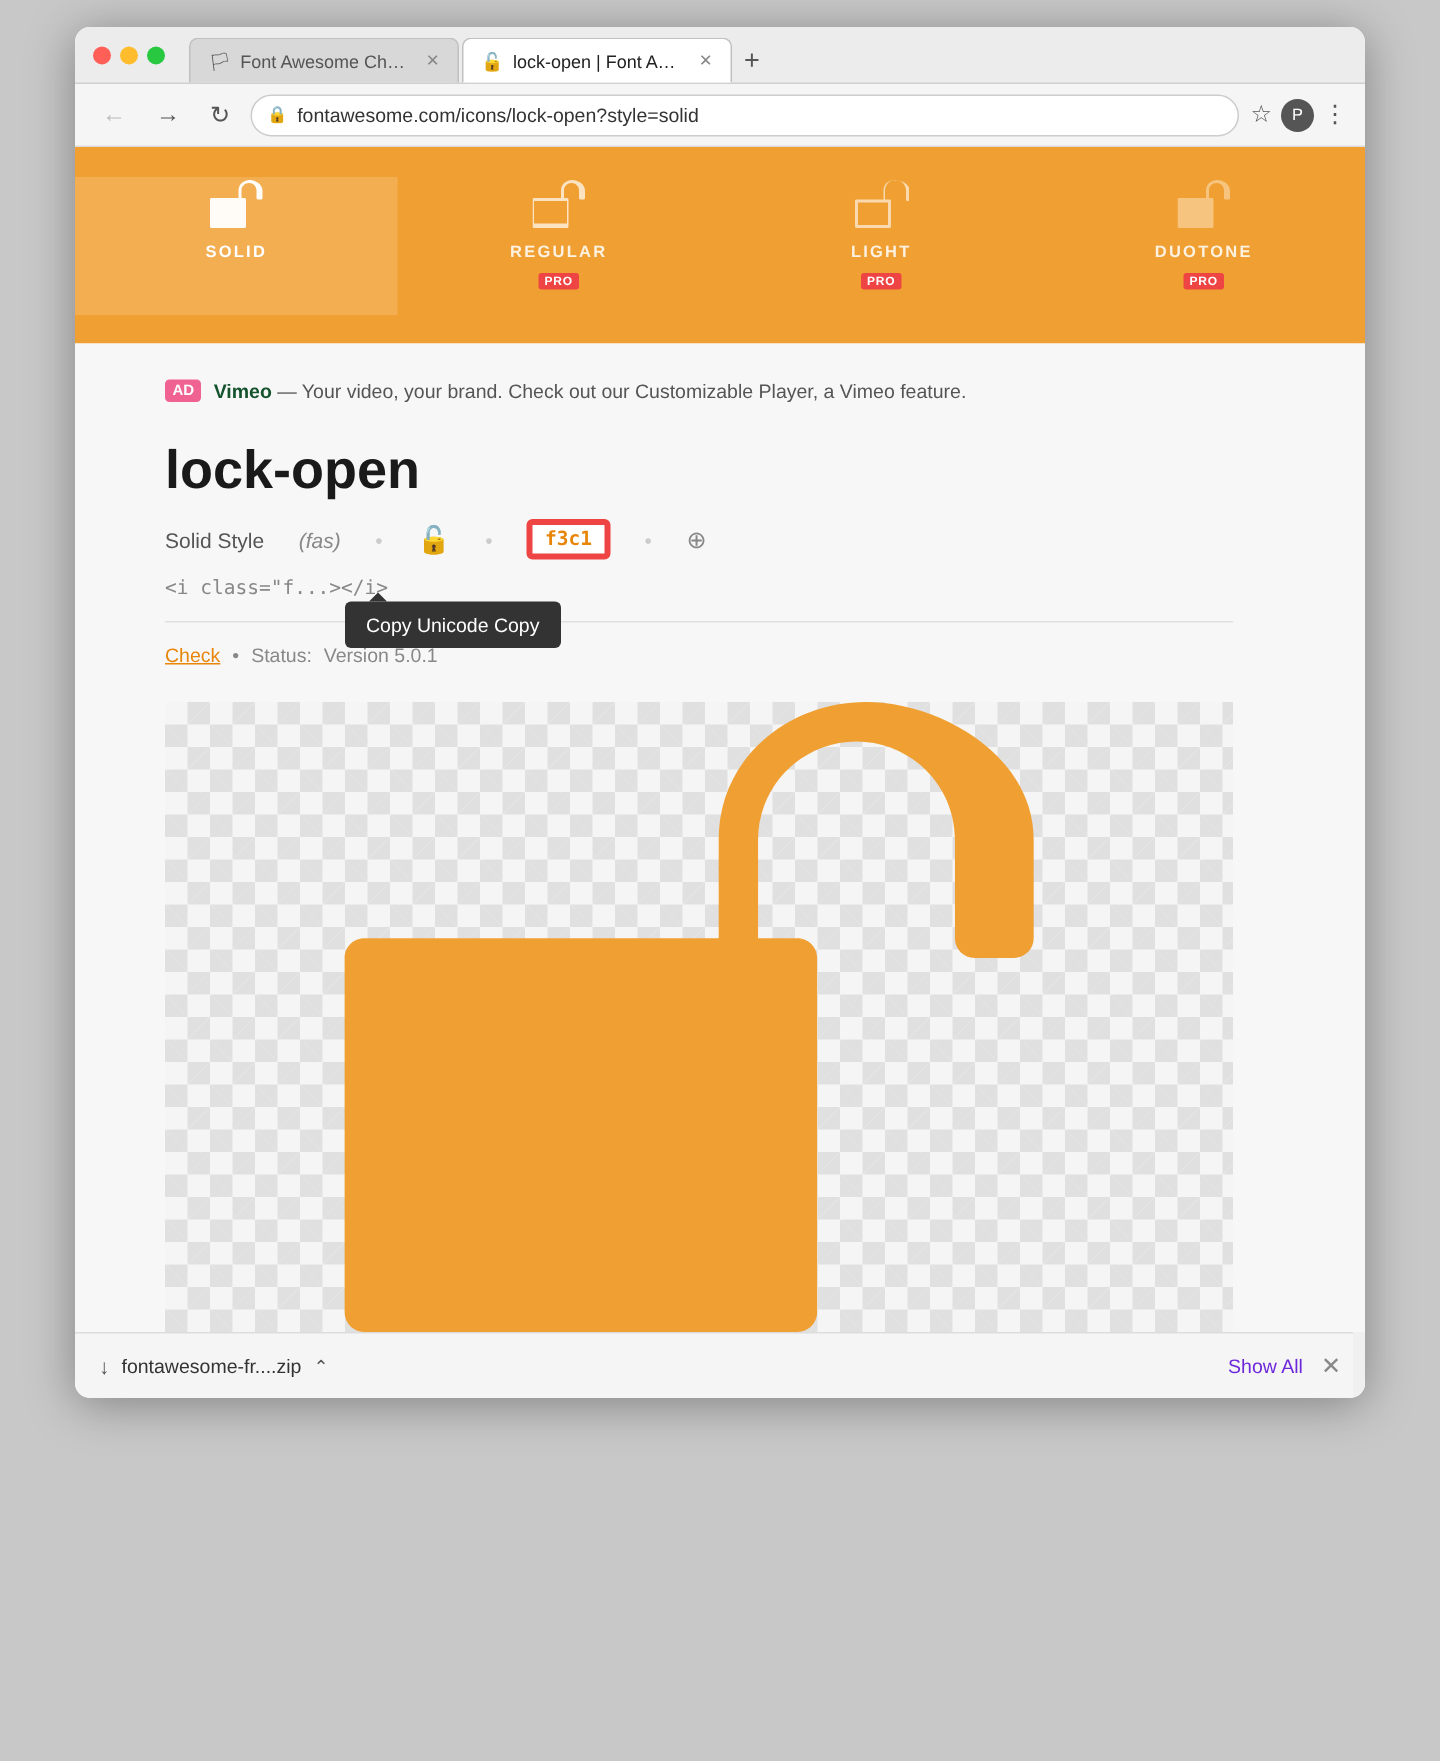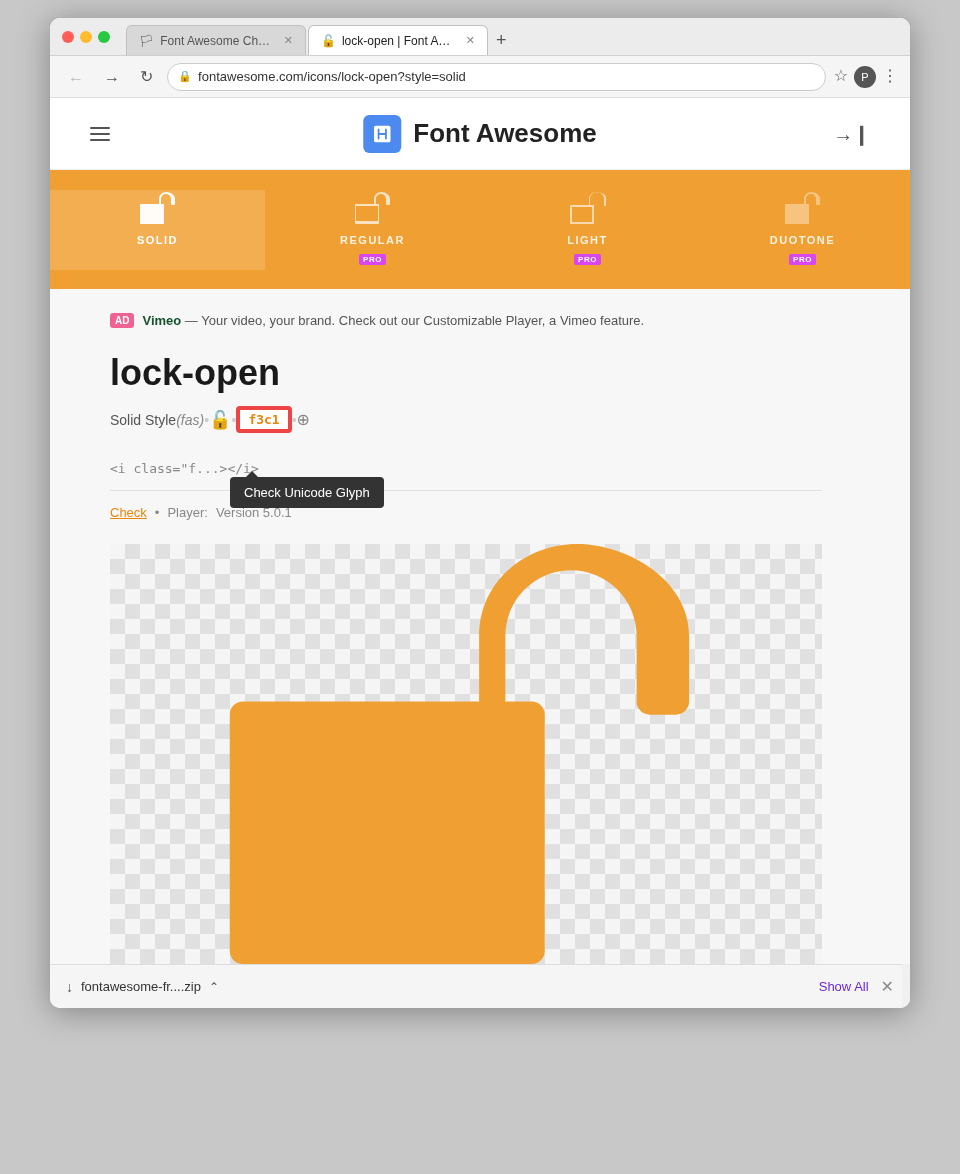--- a/index.html
+++ b/index.html
@@ -212,38 +212,38 @@
       justify-content: space-around;
       align-items: flex-start;
       position: relative;
     }
 
     .style-tab {
       display: flex;
       flex-direction: column;
       align-items: center;
       gap: 8px;
-      padding-bottom: 24px;
+      padding-bottom: 36px;
       cursor: pointer;
       flex: 1;
     }
     .style-tab.active {
       background: rgba(255,255,255,0.15);
     }
     .style-tab-label {
       font-size: 11px;
       font-weight: 700;
       letter-spacing: 1.5px;
       color: rgba(255,255,255,0.85);
     }
     .style-tab.active .style-tab-label {
       color: #fff;
     }
     .pro-badge {
-      background: #d946ef;
+      background: #ef4444;
       color: #fff;
       font-size: 8px;
       font-weight: 700;
       padding: 1px 4px;
       border-radius: 2px;
       letter-spacing: 0.5px;
     }
 
     
     .main-content {
@@ -274,24 +274,24 @@
     
     .icon-title {
       font-size: 36px;
       font-weight: 700;
       color: #1a1a1a;
       margin-bottom: 12px;
     }
     .icon-meta {
       display: flex;
       align-items: center;
-      gap: 0;
+      gap: 23px;
       font-size: 14px;
       color: #555;
-      margin-bottom: 28px;
+      margin-bottom: 12px;
       flex-wrap: wrap;
     }
     .icon-meta .dot { color: #ccc; }
     .style-tag {
       color: #888;
       font-style: italic;
     }
     .unicode-badge {
       background: #fff;
       border: 4px solid #ef4444;
@@ -473,36 +473,20 @@
       <span>⋮</span>
     </div>
   </div>
 
   <div style="position:relative; overflow:hidden;">
 
     <div class="scrollbar">
       <div class="scrollbar-thumb"></div>
     </div>
 
-    <div class="fa-header">
-      <div class="hamburger">
-        <span></span>
-        <span></span>
-        <span></span>
-      </div>
-      <div class="fa-logo">
-        <div class="fa-logo-icon">
-          <svg width="22" height="22" viewBox="0 0 24 24" fill="white">
-            <path d="M3 5c0-1.1.9-2 2-2h14a2 2 0 0 1 2 2v14a2 2 0 0 1-2 2H5a2 2 0 0 1-2-2V5zm13 1a1 1 0 0 0-1 1v4H9V7a1 1 0 1 0-2 0v10a1 1 0 1 0 2 0v-4h6v4a1 1 0 1 0 2 0V7a1 1 0 0 0-1-1z"></path>
-          </svg>
-        </div>
-        <span class="fa-logo-text">Font Awesome</span>
-      </div>
-      <span class="signin-btn">→❙</span>
-    </div>
 
     <div class="style-tabs">
       <div class="style-tab active">
 
         <svg width="36" height="36" viewBox="0 0 576 512" fill="rgba(255,255,255,0.95)">
           <path d="M423.5 0C362.9 0 304 43.5 304 112v80H16c-8.8 0-16 7.2-16 16v288c0 8.8 7.2 16 16 16h352c8.8 0 16-7.2 16-16V208c0-8.8-7.2-16-16-16h-32v-80c0-44.1 35.9-80 80-80s80 35.9 80 80v80c0 8.8 7.2 16 16 16h32c8.8 0 16-7.2 16-16v-80C560 43.5 484.1 0 423.5 0z"></path>
         </svg>
         <span class="style-tab-label">SOLID</span>
       </div>
 
@@ -550,30 +534,30 @@
         <span class="lock-open-icon-small">🔓</span>
         <span class="dot">•</span>
         <span class="unicode-badge">f3c1</span>
         <span class="dot">•</span>
         <span style="font-size:16px;color:#888;">⊕</span>
       </div>
 
       <div class="html-code-line">
         <span>&lt;i class="f</span><span>...</span><span>&gt;&lt;/i&gt;</span>
         <div class="tooltip">
-          <span>Check Unicode Glyph</span>
+          <span>Copy Unicode Copy</span>
         </div>
       </div>
 
       <div class="divider"></div>
 
       <div class="status-row">
         <span class="status-link">Check</span>
         <span class="dot">•</span>
-        <span>Player:</span>
+        <span>Status:</span>
         <span>Version 5.0.1</span>
       </div>
 
       <div class="icon-preview">
         <div class="checker-bg"></div>
 
         <svg class="lock-open-large" width="580" height="420" viewBox="0 0 576 512" fill="#f0a033">
           <path d="M423.5 0C362.9 0 304 43.5 304 112v80H16c-8.8 0-16 7.2-16 16v288c0 8.8 7.2 16 16 16h352c8.8 0 16-7.2 16-16V208c0-8.8-7.2-16-16-16h-32v-80c0-44.1 35.9-80 80-80s80 35.9 80 80v80c0 8.8 7.2 16 16 16h32c8.8 0 16-7.2 16-16v-80C560 43.5 484.1 0 423.5 0z"></path>
         </svg>
       </div>

